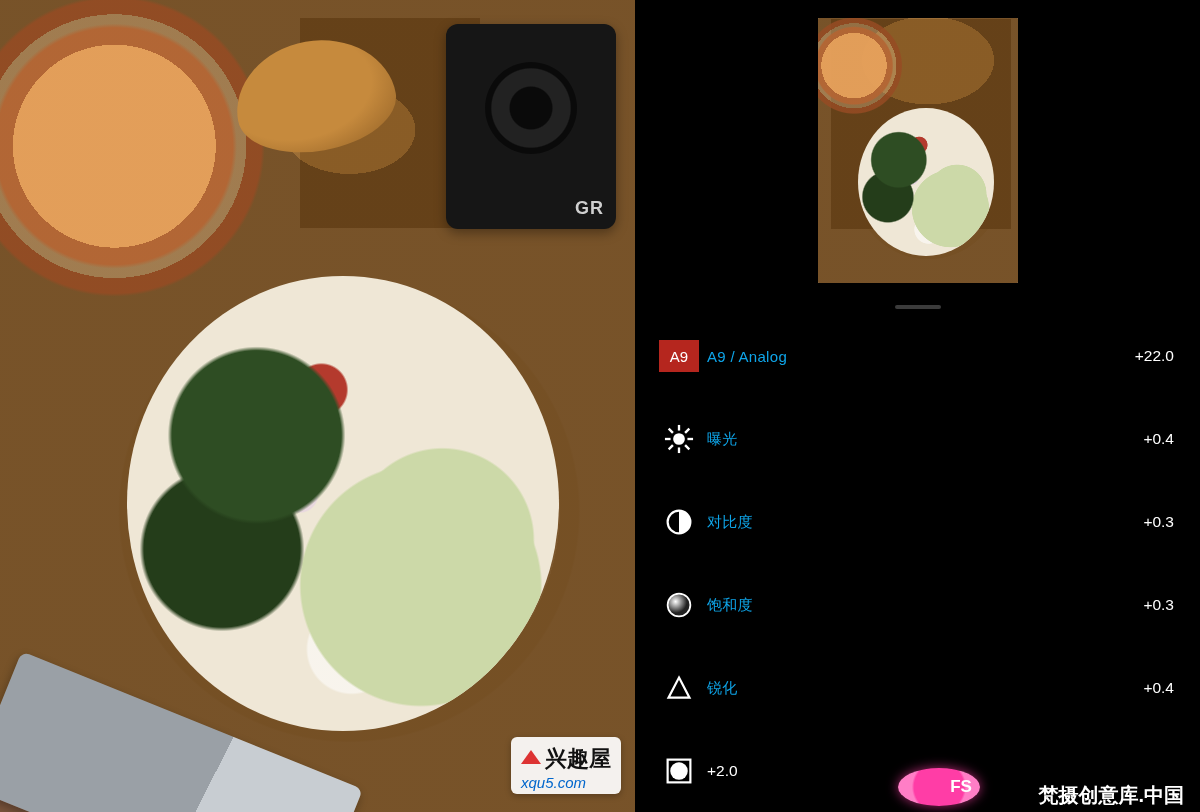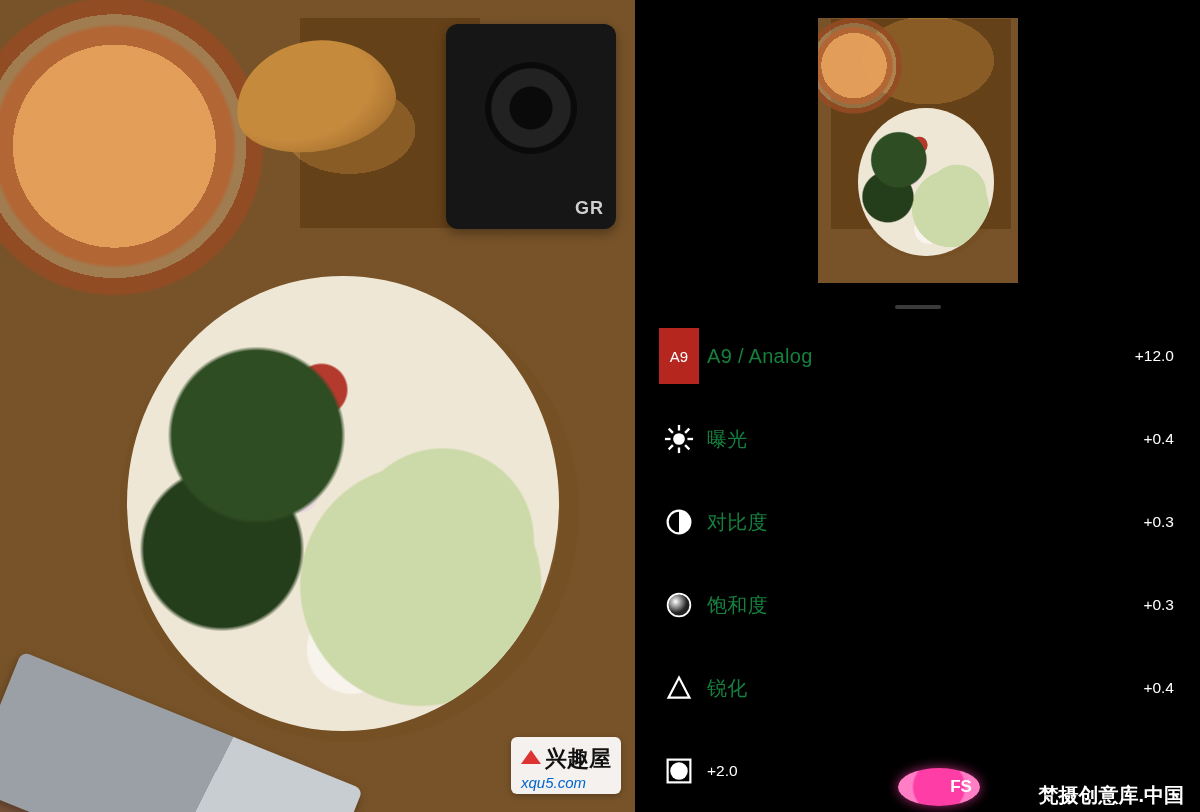--- a/index.html
+++ b/index.html
@@ -49,23 +49,23 @@
   
   .preview-area{height:300px;display:flex;align-items:center;justify-content:center;background:#000;}
   .thumb{width:200px;height:265px;position:relative;overflow:hidden;border-radius:1px;}
   .thumb .photo{transform:scale(1);}
   .thumb .plate-contents{left:20%;top:34%;}
   .drag{height:14px;display:flex;justify-content:center;align-items:center;}
   .drag span{display:block;width:46px;height:4px;background:#3b3b3b;border-radius:3px;}
   .list{flex:1;overflow:hidden;}
   .row{display:flex;align-items:center;height:82px;padding:0 26px 0 16px;border-top:1px solid #000;}
   .row .ic{width:40px;height:40px;display:flex;align-items:center;justify-content:center;flex:0 0 56px;}
-  .row .lbl{flex:1;color:#15803d;font-size:20px;letter-spacing:.3px;}
+  .row .lbl{flex:1;color:#0ea5e9;font-size:15px;letter-spacing:.3px;}
   .row .val{color:#fff;font-size:15.5px;}
-  .badge{width:40px;height:56px;background:#b5261e;color:#fff;display:flex;align-items:center;justify-content:center;font-size:15px;font-weight:500;}
+  .badge{width:40px;height:32px;background:#b5261e;color:#fff;display:flex;align-items:center;justify-content:center;font-size:15px;font-weight:500;}
   svg{display:block;}
   .footer-wm{position:absolute;right:8px;bottom:0;height:34px;display:flex;align-items:center;padding-right:8px;color:#fff;font-size:20px;font-weight:600;text-shadow:0 1px 2px #000;}
   .fs-circle{position:absolute;right:220px;bottom:6px;width:38px;height:38px;border-radius:50%;
     background:radial-gradient(circle,#ff3da6 0 55%,#ff7ec6 60% 100%);display:flex;align-items:center;justify-content:center;
     color:#fff;font-weight:700;font-size:17px;box-shadow:0 0 12px #ff3da6aa;padding-left:44px;}
 </style>
 </head>
 <body>
 
 <div class="wrap">
@@ -94,21 +94,21 @@
         <span></span>
       </div>
 
     <div class="list">
 
       <div class="row">
         <div class="ic">
           <div class="badge">A9</div>
         </div>
         <div class="lbl">A9 / Analog</div>
-        <div class="val">+12.0</div>
+        <div class="val">+22.0</div>
       </div>
 
       <div class="row">
         <div class="ic">
           <svg width="30" height="30" viewBox="0 0 32 32" fill="none" stroke="#fff" stroke-width="2.5">
             <circle cx="16" cy="16" r="5" fill="#fff"></circle>
             <line x1="16" y1="1" x2="16" y2="7"></line>
               <line x1="16" y1="25" x2="16" y2="31"></line>
             <line x1="1" y1="16" x2="7" y2="16"></line>
               <line x1="25" y1="16" x2="31" y2="16"></line>

